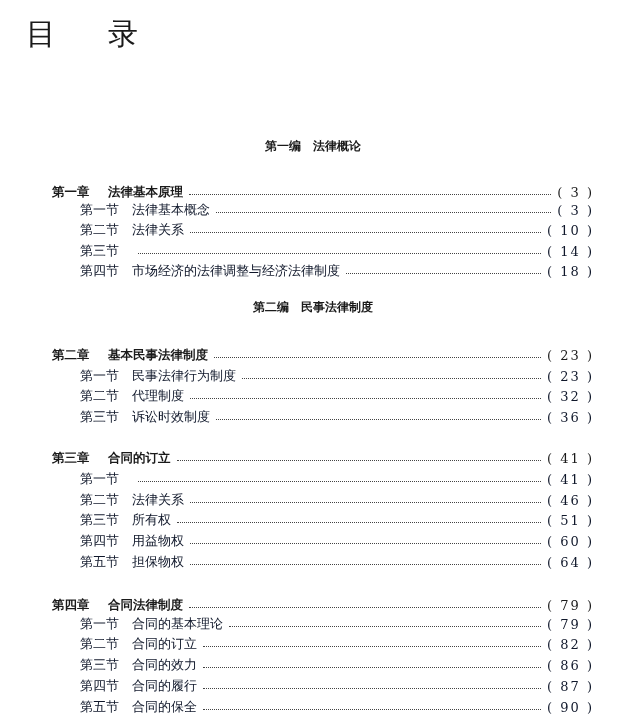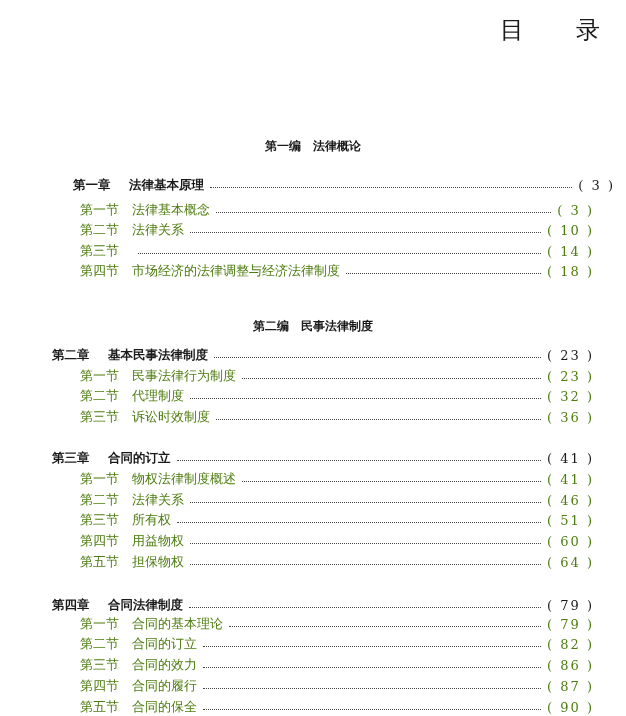--- a/index.html
+++ b/index.html
@@ -1,40 +1,40 @@
 <!DOCTYPE html>
 <html><head>
 <meta charset="utf-8">
 <style>
   html, body { margin:0; padding:0; background:#fff; }
   body { width:626px; height:716px; position:relative; overflow:hidden; font-family:"DejaVu Serif", serif; color:#1a1a1a; }
-  .title { position:absolute; top:14px; left:0; width:626px; text-align:right; font-family:Liberation Serif, serif; font-size:24px; letter-spacing:0; }
+  .title { position:absolute; top:14px; left:0; width:626px; text-align:left; font-family:Liberation Serif, serif; font-size:30px; letter-spacing:0; }
   .title span { display:inline-block; margin:0 26px; }
   .part { position:absolute; left:0; width:626px; text-align:center; font-family:"DejaVu Serif", serif; font-weight:bold; font-size:12px; }
   .row { position:absolute; left:52px; width:542px; height:20px; display:flex; align-items:center; font-size:13px; white-space:nowrap; }
   .row.chapter { font-family:"DejaVu Sans", sans-serif; font-weight:bold; font-size:12.5px; }
-  .row.section { left:80px; width:514px; color:#4d7c0f; }
+  .row.section { left:80px; width:514px; color:#0f172a; }
   .num { display:inline-block; min-width:52px; }
   .row.chapter .num { min-width:56px; }
   .dots { flex:1; margin:0 6px; border-bottom:1.5px dotted #444; height:0; position:relative; top:2px; }
   .pg { font-family:"DejaVu Serif", serif; font-weight:normal; font-size:13px; min-width:36px; text-align:right; letter-spacing:2px; }
 </style>
 </head>
 <body>
 
 <div class="title">
   <span>目</span><span>录</span>
 </div>
 
 <div id="parts">
     <div class="part" style="top: 138px;">第一编　法律概论</div>
-    <div class="part" style="top: 318px;">第二编　民事法律制度</div>
+    <div class="part" style="top: 299px;">第二编　民事法律制度</div>
   </div>
 <div id="rows">
-    <div class="row chapter" style="top: 175px; margin-left: 21px;">
+    <div class="row chapter" style="top: 182px;">
       <span class="num">第一章</span>
       <span class="etitle">法律基本原理</span>
       <span class="dots"></span>
       <span class="pg">( 3 )</span>
     </div>
     <div class="row section" style="top: 200px;">
       <span class="num">第一节</span>
       <span class="etitle">法律基本概念</span>
       <span class="dots"></span>
       <span class="pg">( 3 )</span>
@@ -81,21 +81,20 @@
       <span class="pg">( 36 )</span>
     </div>
     <div class="row chapter" style="top: 448px; justify-content: space-between;">
       <span class="num">第三章</span>
       <span class="etitle">合同的订立</span>
       <span class="dots"></span>
       <span class="pg">( 41 )</span>
     </div>
     <div class="row section" style="top: 469px;">
       <span class="num">第一节</span>
-      <span class="etitle">物权法律制度概述</span>
       <span class="dots"></span>
       <span class="pg">( 41 )</span>
     </div>
     <div class="row section" style="top: 490px;">
       <span class="num">第二节</span>
       <span class="etitle">法律关系</span>
       <span class="dots"></span>
       <span class="pg">( 46 )</span>
     </div>
     <div class="row section" style="top: 510px;">

